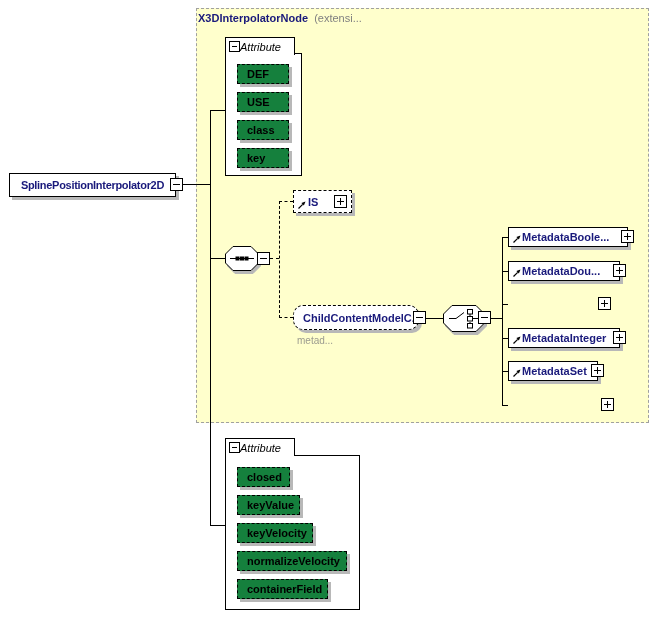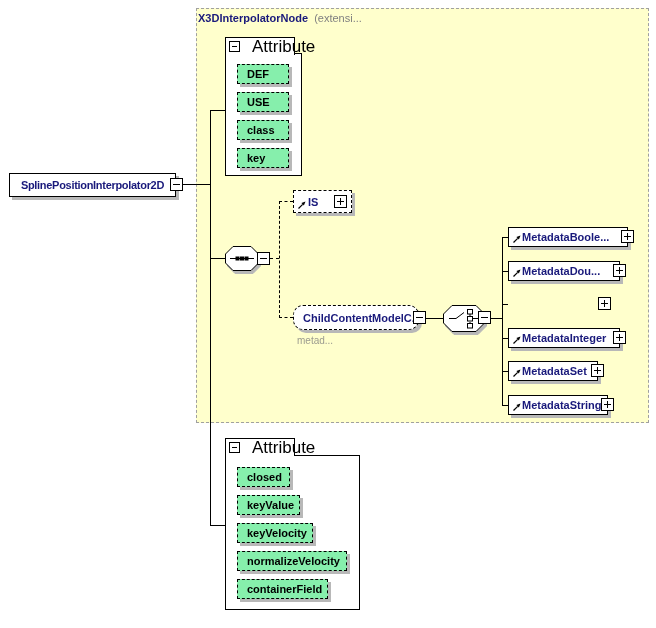--- a/index.html
+++ b/index.html
@@ -22,29 +22,29 @@
 
   
   .node{position:absolute;box-sizing:border-box;background:#fff;border:1px solid #000;
         box-shadow:3px 3px 0 #B8B8B8;display:flex;align-items:center;
         font-size:11px;font-weight:bold;color:#19197B;white-space:nowrap;}
   .node.dashed{border-style:dashed;}
   .node.rounded{border-radius:10px;}
   .node .lbl{position:relative;}
 
   
-  .attr-row{position:absolute;box-sizing:border-box;height:20px;background:#86efac;
+  .attr-row{position:absolute;box-sizing:border-box;height:20px;background:#15803d;
             border:1px dashed #000;box-shadow:3px 3px 0 #B8B8B8;display:flex;
             align-items:center;padding-left:9px;font-size:11px;font-weight:bold;color:#000;}
 
   
   .attr-body{position:absolute;box-sizing:border-box;background:#fff;border:1px solid #000;}
   .attr-tab{position:absolute;box-sizing:border-box;background:#fff;border:1px solid #000;
             border-bottom:none;height:18px;display:flex;align-items:center;padding-left:3px;}
-  .attr-tab .hdr{font-size:17px;color:#000;margin-left:12px;}
+  .attr-tab .hdr{font-style:italic;font-size:11px;color:#000;margin-left:0;}
 
   
   .exp{position:absolute;width:13px;height:13px;box-sizing:border-box;background:#fff;
        border:1px solid #000;}
   .exp::before{content:"";position:absolute;left:2px;right:2px;top:5px;height:1px;background:#000;}
   .exp.plus::after{content:"";position:absolute;top:2px;bottom:2px;left:5px;width:1px;background:#000;}
   .exp.inline{position:relative;width:11px;height:11px;flex:none;}
   .exp.inline::before{top:4px;}
 
   .ref-arrow{position:absolute;left:3px;bottom:2px;}
@@ -178,27 +178,20 @@
 
   <div class="node" style="left:508px;top:361px;width:90px;height:20px;padding-left:13px;">
     <svg class="ref-arrow" width="10" height="11" viewBox="0 0 10 11">
       <line x1="1.5" y1="9.5" x2="5.7" y2="5.3" stroke="#000" stroke-width="1.2"></line>
       <polygon points="8.5,2.5 6.9,6.6 4.4,4.1" fill="#000"></polygon>
     </svg>
     <span class="lbl">MetadataSet</span>
   </div>
   <div class="exp plus" style="left:591px;top:364px;"></div>
 
-  <div class="node" style="left:508px;top:395px;width:100px;height:20px;padding-left:13px;">
-    <svg class="ref-arrow" width="10" height="11" viewBox="0 0 10 11">
-      <line x1="1.5" y1="9.5" x2="5.7" y2="5.3" stroke="#000" stroke-width="1.2"></line>
-      <polygon points="8.5,2.5 6.9,6.6 4.4,4.1" fill="#000"></polygon>
-    </svg>
-    <span class="lbl">MetadataString</span>
-  </div>
   <div class="exp plus" style="left:601px;top:398px;"></div>
 
   <div class="attr-body" style="left:225px;top:455px;width:135px;height:155px;"></div>
   <div class="attr-tab" style="left:225px;top:438px;width:70px;">
     <span class="exp inline"></span>
     <span class="hdr">Attribute</span>
   </div>
   <div class="attr-row" style="left:237px;top:467px;width:53px;">
     <span>closed</span>
   </div>

